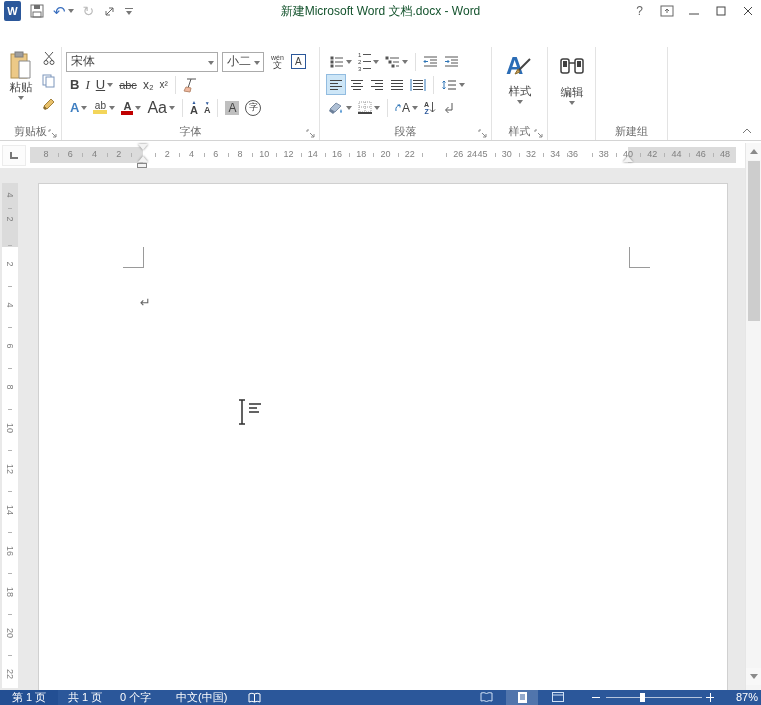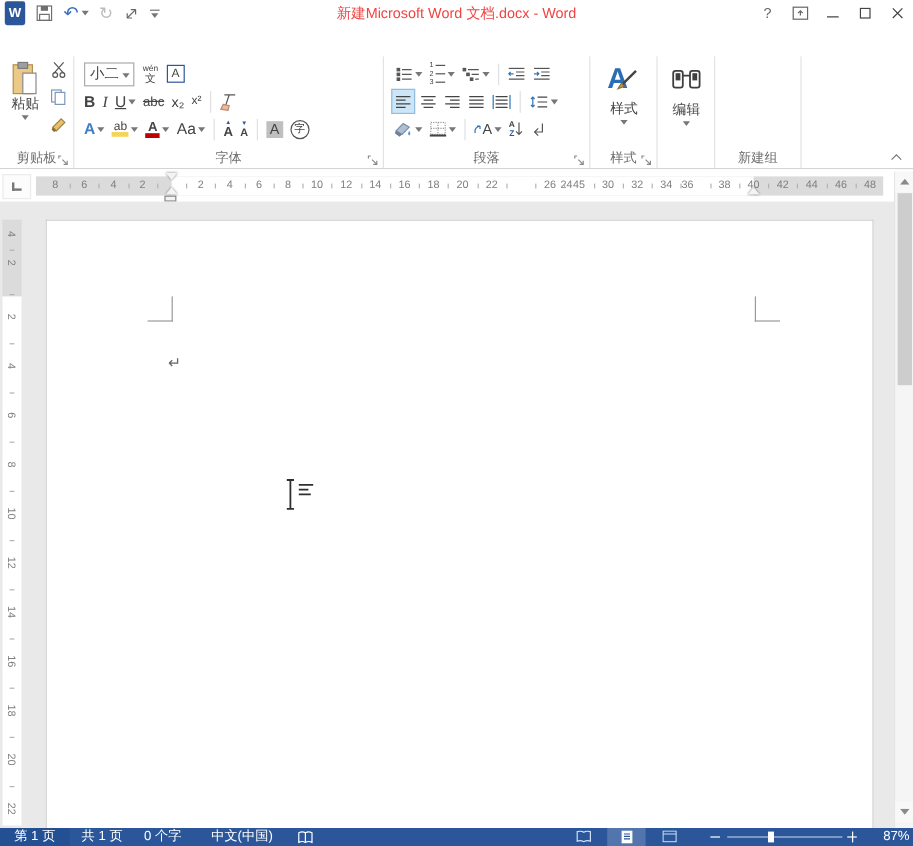--- a/index.html
+++ b/index.html
@@ -10,21 +10,21 @@
   
   .titlebar { position:absolute; top:0; left:0; right:0; height:22px; background:#fff; }
   .qat { position:absolute; left:4px; top:0; height:22px; display:flex; align-items:center; gap:9px; }
   .qat .itm { display:flex; align-items:center; justify-content:center; height:20px; }
   .wordicon { width:17px; height:17px; background:#2b579a; border-radius:2px; color:#fff; font-weight:bold; font-size:11px; display:flex; align-items:center; justify-content:center; }
   .undoglyph { color:#3a6fbf; font-size:15px; line-height:15px; }
   .redoglyph { color:#bcbcbc; font-size:14px; line-height:14px; }
   .smalltri { width:0; height:0; border-left:3px solid transparent; border-right:3px solid transparent; border-top:4px solid #777; display:inline-block; margin-left:2px; }
   .qat-custom { display:flex; flex-direction:column; align-items:center; }
   .qat-custom .bar { width:8px; border-top:1px solid #777; margin-bottom:2px; }
-  .title { position:absolute; left:0; right:0; top:0; height:22px; text-align:center; line-height:22px; color:#ef4444; font-size:12px; pointer-events:none; }
+  .title { position:absolute; left:0; right:0; top:0; height:22px; text-align:center; line-height:22px; color:#14532d; font-size:12px; pointer-events:none; }
   .winctrls { position:absolute; right:0; top:0; height:22px; display:flex; }
   .winctrls .wbtn { width:27px; height:22px; display:flex; align-items:center; justify-content:center; color:#666; font-size:12px; }
 
   
   .tabrow { position:absolute; top:22px; left:0; right:0; height:25px; background:#fff; }
   .filetab { position:absolute; left:0; top:0; width:56px; height:25px; background:#2b579a; color:#fff; text-align:center; line-height:25px; font-size:12.5px; }
   .tabs { position:absolute; left:58px; top:0; height:25px; display:flex; }
   .tab { padding:0 14px; line-height:25px; font-size:12.5px; color:#444; }
   .tab.active { color:#2b579a; background:#fff; border:1px solid #d4d4d4; border-bottom:none; line-height:23px; }
   .signin { position:absolute; left:734px; top:0; line-height:25px; font-size:12.5px; color:#444; white-space:nowrap; }
@@ -186,20 +186,24 @@
       <div class="glabel">剪贴板</div>
       <div class="launcher">
         <svg width="10" height="10">
             <path d="M1,3 v-2 h2 M4,4 l4,4 M8,5 v3 h-3" stroke="#8a8a8a" fill="none"></path>
           </svg>
       </div>
     </div>
 
     <div class="rgroup" style="width:258px">
       <div class="row" style="top:4px; left:4px;">
+        <div class="combo" style="width:152px">
+          <span>宋体</span>
+          <span class="smalltri cArrow"></span>
+        </div>
         <div class="combo" style="width:42px; margin-left:4px">
           <span>小二</span>
           <span class="smalltri cArrow"></span>
         </div>
         <div class="sbtn stack" style="margin-left:5px">
           <span style="font-size:7px">wén</span>
           <span style="font-size:9px">文</span>
         </div>
         <div class="sbtn" style="margin-left:3px">
           <span class="boxChar" style="border-color:#2b579a">
@@ -248,21 +252,21 @@
           <span class="smalltri"></span>
         </div>
         <div class="sbtn">
           <span class="stack">
               <span style="font-size:11px; font-weight:bold">A</span>
               <span class="colorbar" id="fc-bar" style="width: 12px; background: rgb(192, 0, 0);"></span>
             </span>
           <span class="smalltri"></span>
         </div>
         <div class="sbtn">
-            <span style="font-size:13px">Aa</span>
+            <span style="font-size:16px">Aa</span>
             <span class="smalltri"></span>
           </div>
         <div class="vSep"></div>
         <div class="sbtn">
             <span class="stack">
               <span style="font-size:5px; color:#2b579a">▲</span>
               <span style="font-size:11px; font-weight:bold">A</span>
             </span>
           </div>
         <div class="sbtn">

